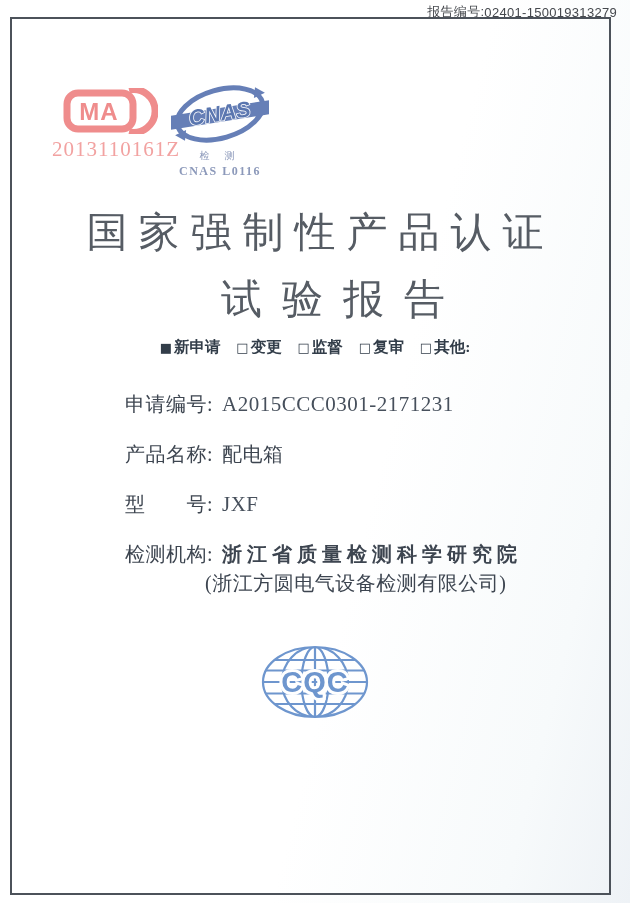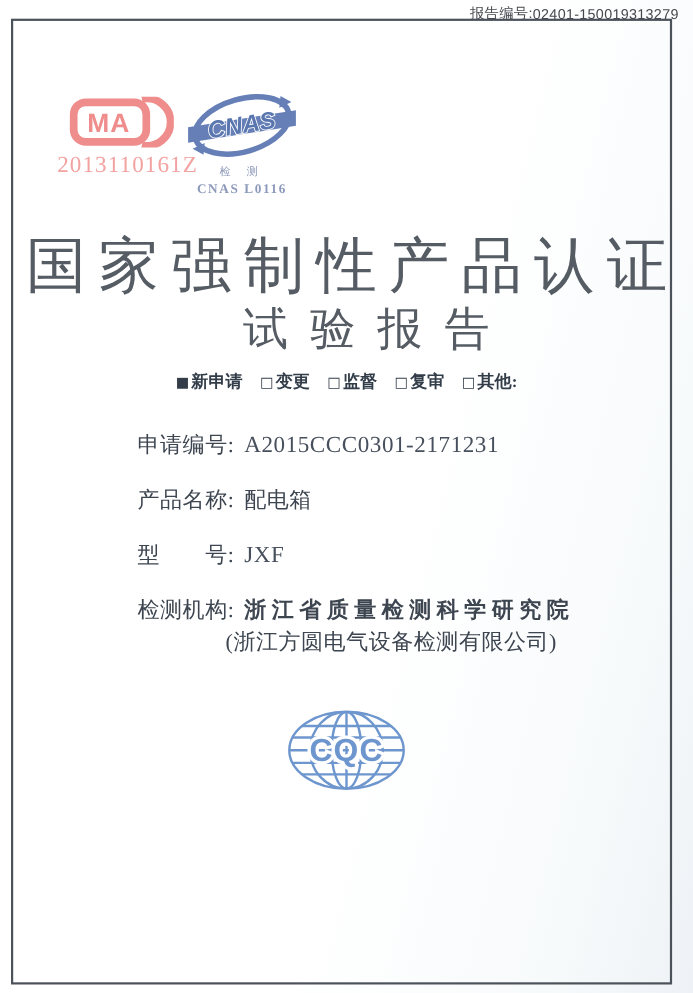--- a/index.html
+++ b/index.html
@@ -37,21 +37,21 @@
   
   .cnas{position:absolute;left:170px;top:84px;width:100px;text-align:center;}
   .cnas svg{display:block;margin:0 auto;}
   .cnas-sub1{font-size:10px;color:#8c99ba;letter-spacing:6px;margin-top:1px;
     font-family:"Liberation Sans","DejaVu Sans",sans-serif;}
   .cnas-sub2{font-size:12px;color:#8c99ba;letter-spacing:1.5px;margin-top:1px;font-weight:bold;
     font-family:Liberation Serif, serif;}
   
   .title1{
     position:absolute;top:205px;left:0;width:100%;
-    text-align:center;font-size:55px;color:#565c64;
+    text-align:center;font-size:41px;color:#565c64;
     letter-spacing:11px;padding-left:11px;box-sizing:border-box;
     font-weight:500;
   }
   .title2{
     position:absolute;top:272px;left:18px;width:100%;
     text-align:center;font-size:41px;color:#565c64;
     letter-spacing:20px;padding-left:20px;box-sizing:border-box;
     font-weight:500;
   }
   

